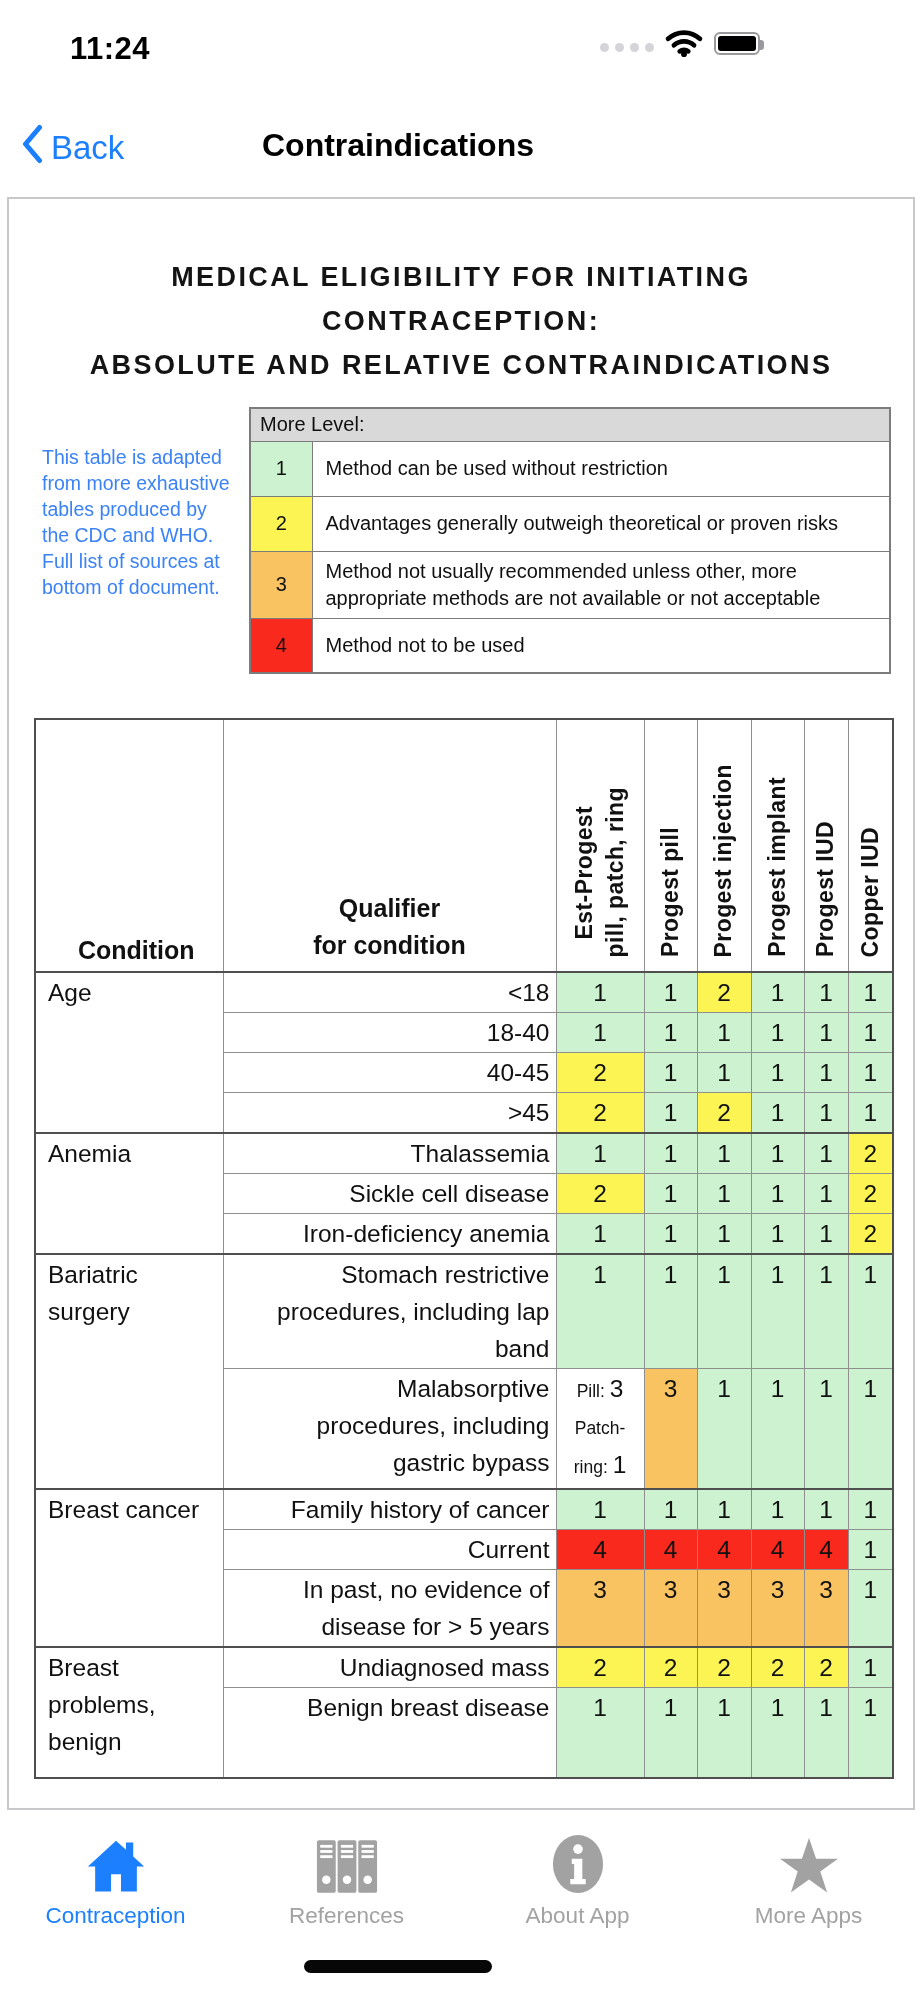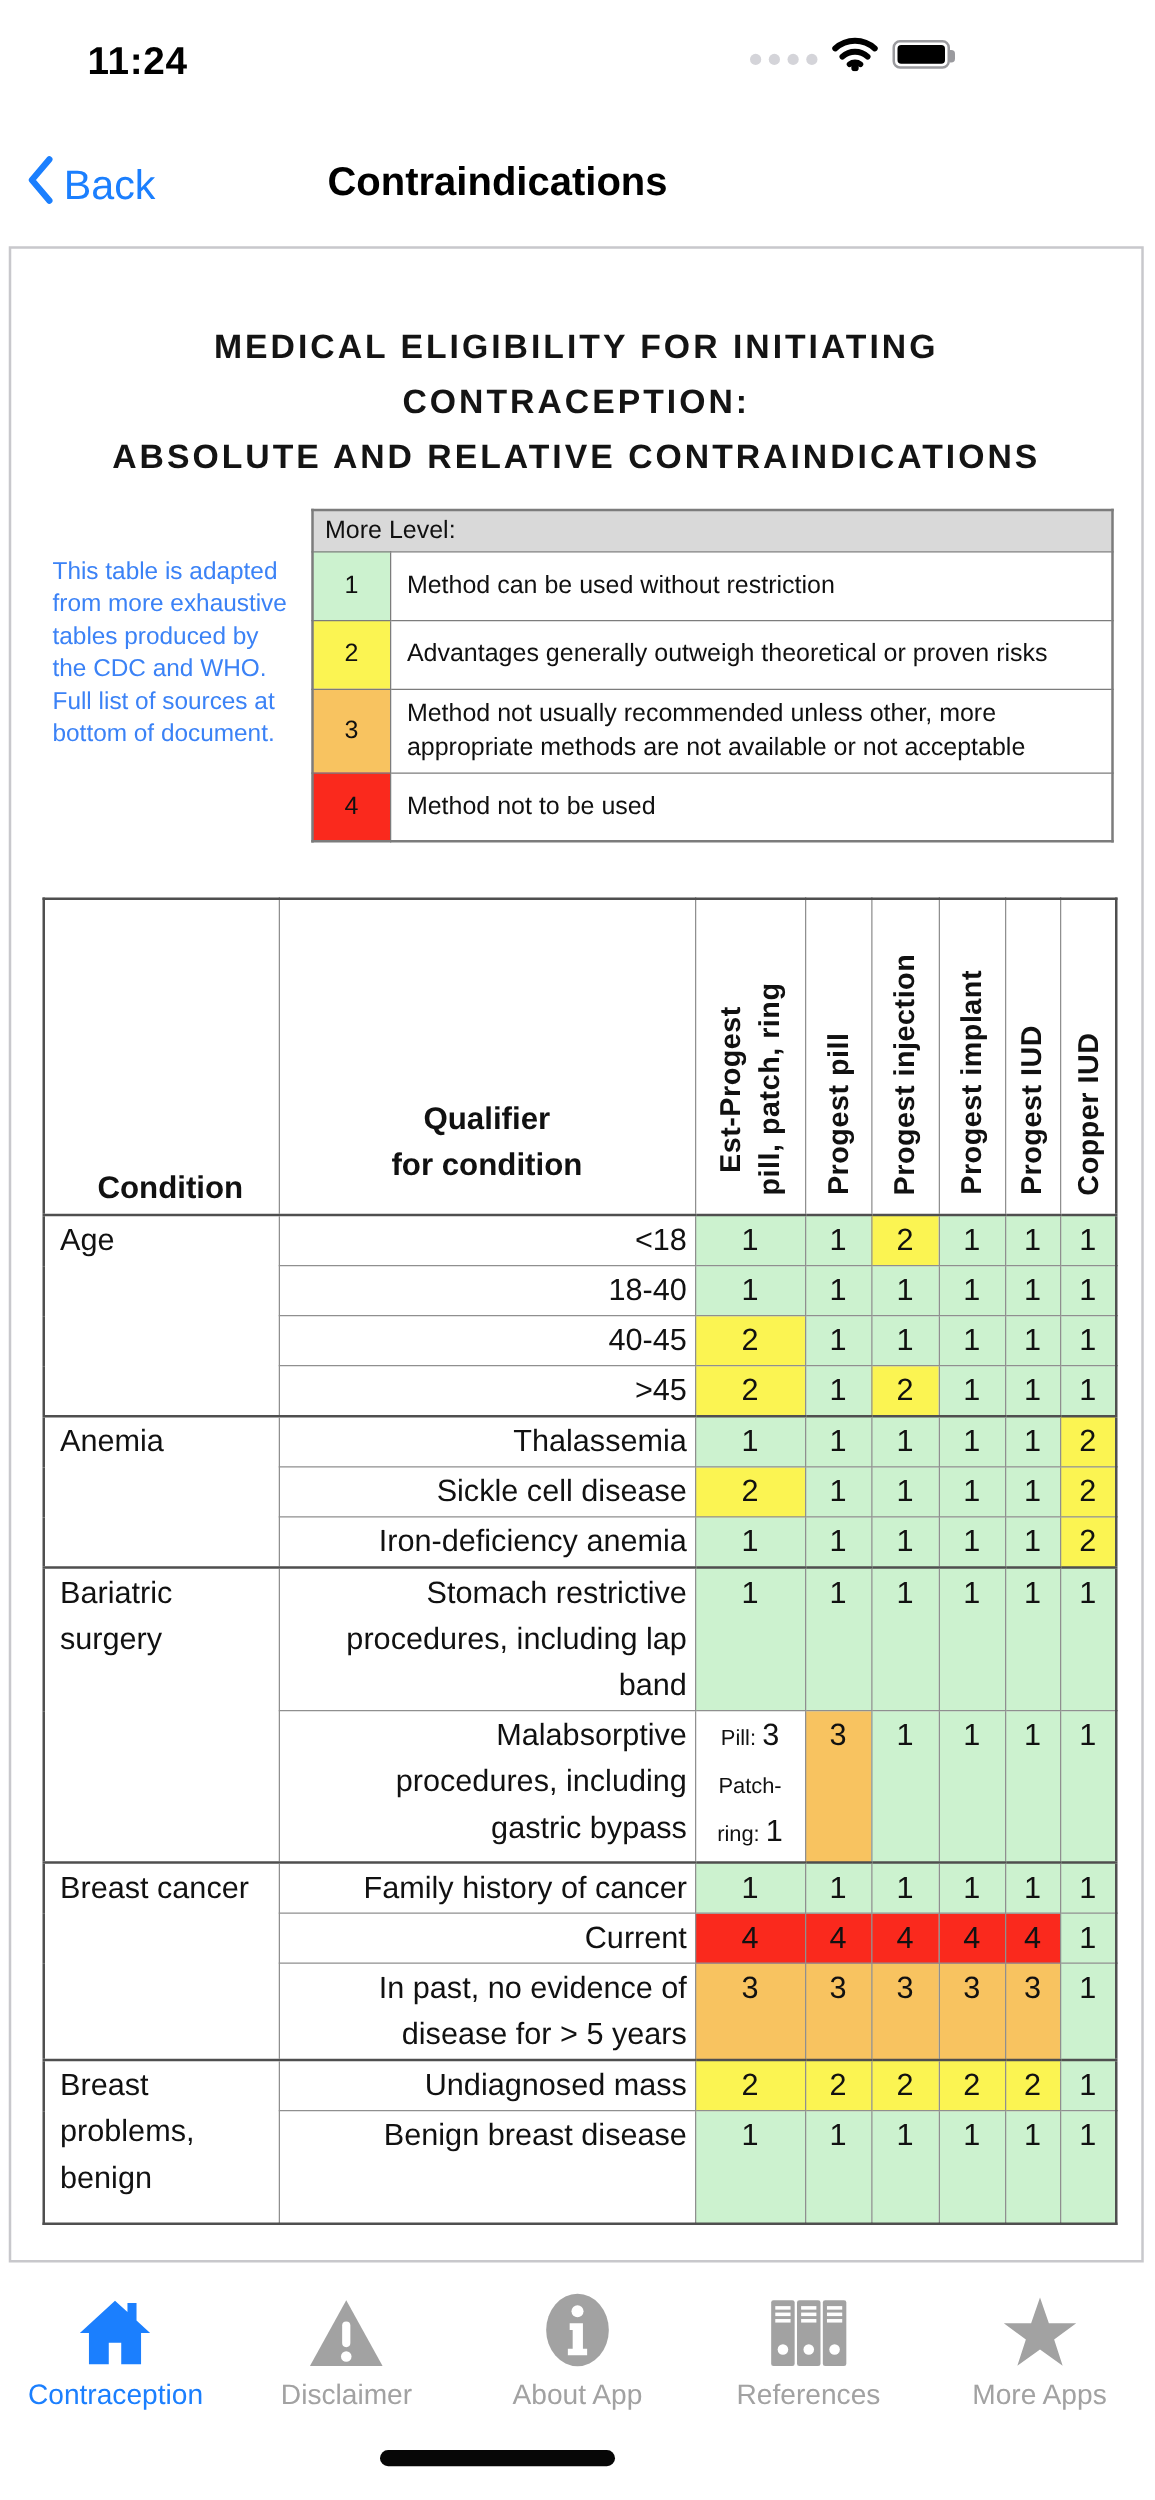--- a/index.html
+++ b/index.html
@@ -29,21 +29,21 @@
   .legend td { border:1.5px solid #7c7c7c; font-size:20px; color:#101010; }
   .lg-head { background:#d9d9d9; height:33px; padding-left:9px; font-size:20px; }
   .lg-num { width:62px; text-align:center; font-size:21px; height:55px; }
   .lg-txt { padding:6px 10px 6px 13px; line-height:27px; white-space:pre-line; }
 
   table.main { position:absolute; left:25px; top:519px; width:858px; border-collapse:collapse; border:2.5px solid #4f4f4f; table-layout:fixed; }
   .main td, .main th { border:1px solid #8f8f8f; }
   .main tr.group-start td, .main tr.group-start th { border-top:2.5px solid #4f4f4f; }
   .main .head-row th { height:253px; background:#fff; }
   .t-head-cond { vertical-align:bottom; text-align:center; padding:0 0 6px 14px; font-size:25px; font-weight:700; }
-  .t-head-qual { vertical-align:bottom; text-align:center; padding-bottom:20px; font-size:25px; font-weight:700; line-height:37px; white-space:pre-line; }
+  .t-head-qual { vertical-align:bottom; text-align:center; padding-bottom:7px; font-size:25px; font-weight:700; line-height:37px; white-space:pre-line; }
   .rot-th { vertical-align:bottom; text-align:center; padding-bottom:10px; }
   .rot { display:inline-block; writing-mode:vertical-rl; transform:rotate(180deg); font-size:23px; font-weight:700; letter-spacing:.4px; line-height:1.35; white-space:pre-line; }
   .t-cond { vertical-align:top; text-align:left; padding:1px 6px 1px 12px; font-size:24.5px; line-height:37px; white-space:pre-line; }
   .t-qual { vertical-align:top; text-align:right; padding:1px 6px 1px 13px; font-size:24.5px; line-height:37px; white-space:pre-line; }
   .t-rate { vertical-align:top; text-align:center; font-size:24.5px; line-height:37px; padding:1px 0; }
   .t-special { vertical-align:top; text-align:center; background:#fff; line-height:36px; padding:2px 0; }
   .t-special .sl { font-size:17.5px; }
   .t-special .sv { font-size:24.5px; }
   .main tr:last-child td { height:90px; }
 
@@ -313,40 +313,20 @@
       <div class="tab-item active">
         <span class="tab-icon">
           <svg width="58" height="56" viewBox="0 0 64 58">
             <path fill="currentColor" d="M32 1 L43 11 L43 3 L51 3 L51 18.5 L63 29.5 L55 29.5 L55 57 L37.5 57 L37.5 38 L26.5 38 L26.5 57 L9 57 L9 29.5 L1 29.5 Z"></path>
           </svg>
         </span>
         <div class="tab-label">Contraception</div>
       </div>
       <div class="tab-item">
         <span class="tab-icon">
-          <svg width="60" height="55" viewBox="0 0 64 58">
-            <path fill="currentColor" d="M32 1 L63 57 L1 57 Z"></path>
-            <rect x="28.5" y="19" width="7" height="22" rx="3.5" fill="#fff"></rect>
-            <circle cx="32" cy="49" r="4.5" fill="#fff"></circle>
-          </svg>
-        </span>
-        <div class="tab-label">Disclaimer</div>
-      </div>
-      <div class="tab-item">
-        <span class="tab-icon">
-          <svg width="54" height="60" viewBox="0 0 56 62">
-            <ellipse cx="28" cy="31" rx="26" ry="30" fill="currentColor"></ellipse>
-            <circle cx="28" cy="15.5" r="5" fill="#fff"></circle>
-            <path fill="#fff" d="M21.5 25.5 h11 v21 h3.5 v5.5 h-16 v-5.5 h4 v-15.5 h-2.5 Z"></path>
-          </svg>
-        </span>
-        <div class="tab-label">About App</div>
-      </div>
-      <div class="tab-item">
-        <span class="tab-icon">
           <svg width="62" height="55" viewBox="0 0 66 58">
             <g fill="currentColor">
               <rect x="1" y="1" width="20" height="56" rx="2"></rect>
               <rect x="23" y="1" width="20" height="56" rx="2"></rect>
               <rect x="45" y="1" width="20" height="56" rx="2"></rect>
             </g>
             <g fill="#fff">
               <rect x="4.5" y="6" width="13" height="3"></rect>
               <rect x="4.5" y="11.5" width="13" height="3"></rect>
               <rect x="4.5" y="17" width="13" height="3"></rect>
@@ -359,20 +339,30 @@
               <circle cx="11" cy="43" r="4.5"></circle>
               <circle cx="33" cy="43" r="4.5"></circle>
               <circle cx="55" cy="43" r="4.5"></circle>
             </g>
           </svg>
         </span>
         <div class="tab-label">References</div>
       </div>
       <div class="tab-item">
         <span class="tab-icon">
+          <svg width="54" height="60" viewBox="0 0 56 62">
+            <ellipse cx="28" cy="31" rx="26" ry="30" fill="currentColor"></ellipse>
+            <circle cx="28" cy="15.5" r="5" fill="#fff"></circle>
+            <path fill="#fff" d="M21.5 25.5 h11 v21 h3.5 v5.5 h-16 v-5.5 h4 v-15.5 h-2.5 Z"></path>
+          </svg>
+        </span>
+        <div class="tab-label">About App</div>
+      </div>
+      <div class="tab-item">
+        <span class="tab-icon">
           <svg width="60" height="57" viewBox="0 0 64 61">
             <path fill="currentColor" d="M32 1 L39.6 23.2 L63 23.2 L44.1 37 L51.4 59.5 L32 45.6 L12.6 59.5 L19.9 37 L1 23.2 L24.4 23.2 Z"></path>
           </svg>
         </span>
         <div class="tab-label">More Apps</div>
       </div>
     </div>
   <div class="home-indicator"></div>
 
 </div>

